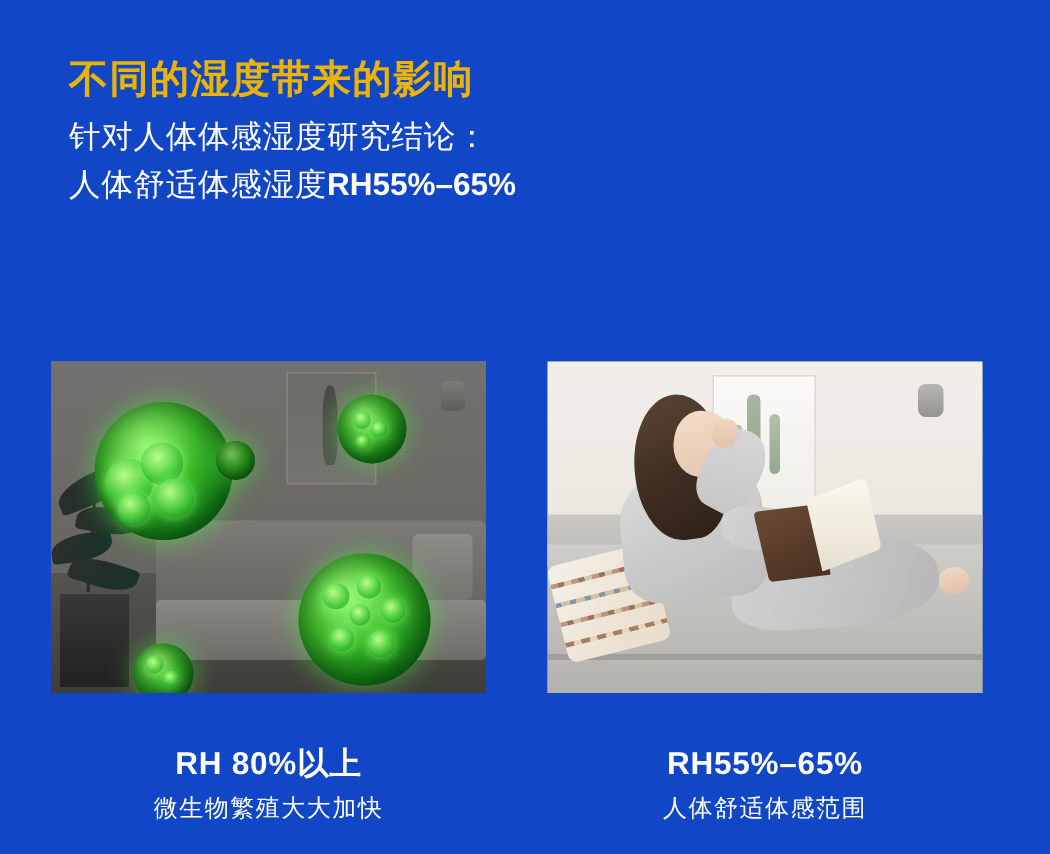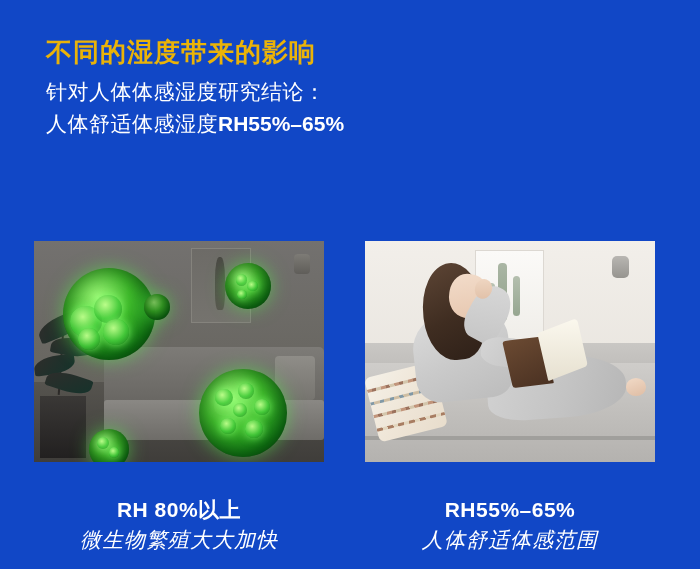--- a/index.html
+++ b/index.html
@@ -301,27 +301,26 @@
     display: block;
     font-size: 21px;
     font-weight: bold;
     letter-spacing: 0.5px;
     line-height: 28px;
     white-space: nowrap;
     text-align: center;
   }
   .caption .cap-sub {
     display: block;
-    font-size: 21px;
+    font-size: 16px;
     font-weight: normal;
     letter-spacing: 1px;
     line-height: 26px;
     margin-top: 3px;
     white-space: nowrap;
-    font-style: italic;
   }
 </style>
 </head>
 <body>
 
 <div class="page">
 
   <h1 class="heading">不同的湿度带来的影响</h1>
 
   <div class="body-copy">

